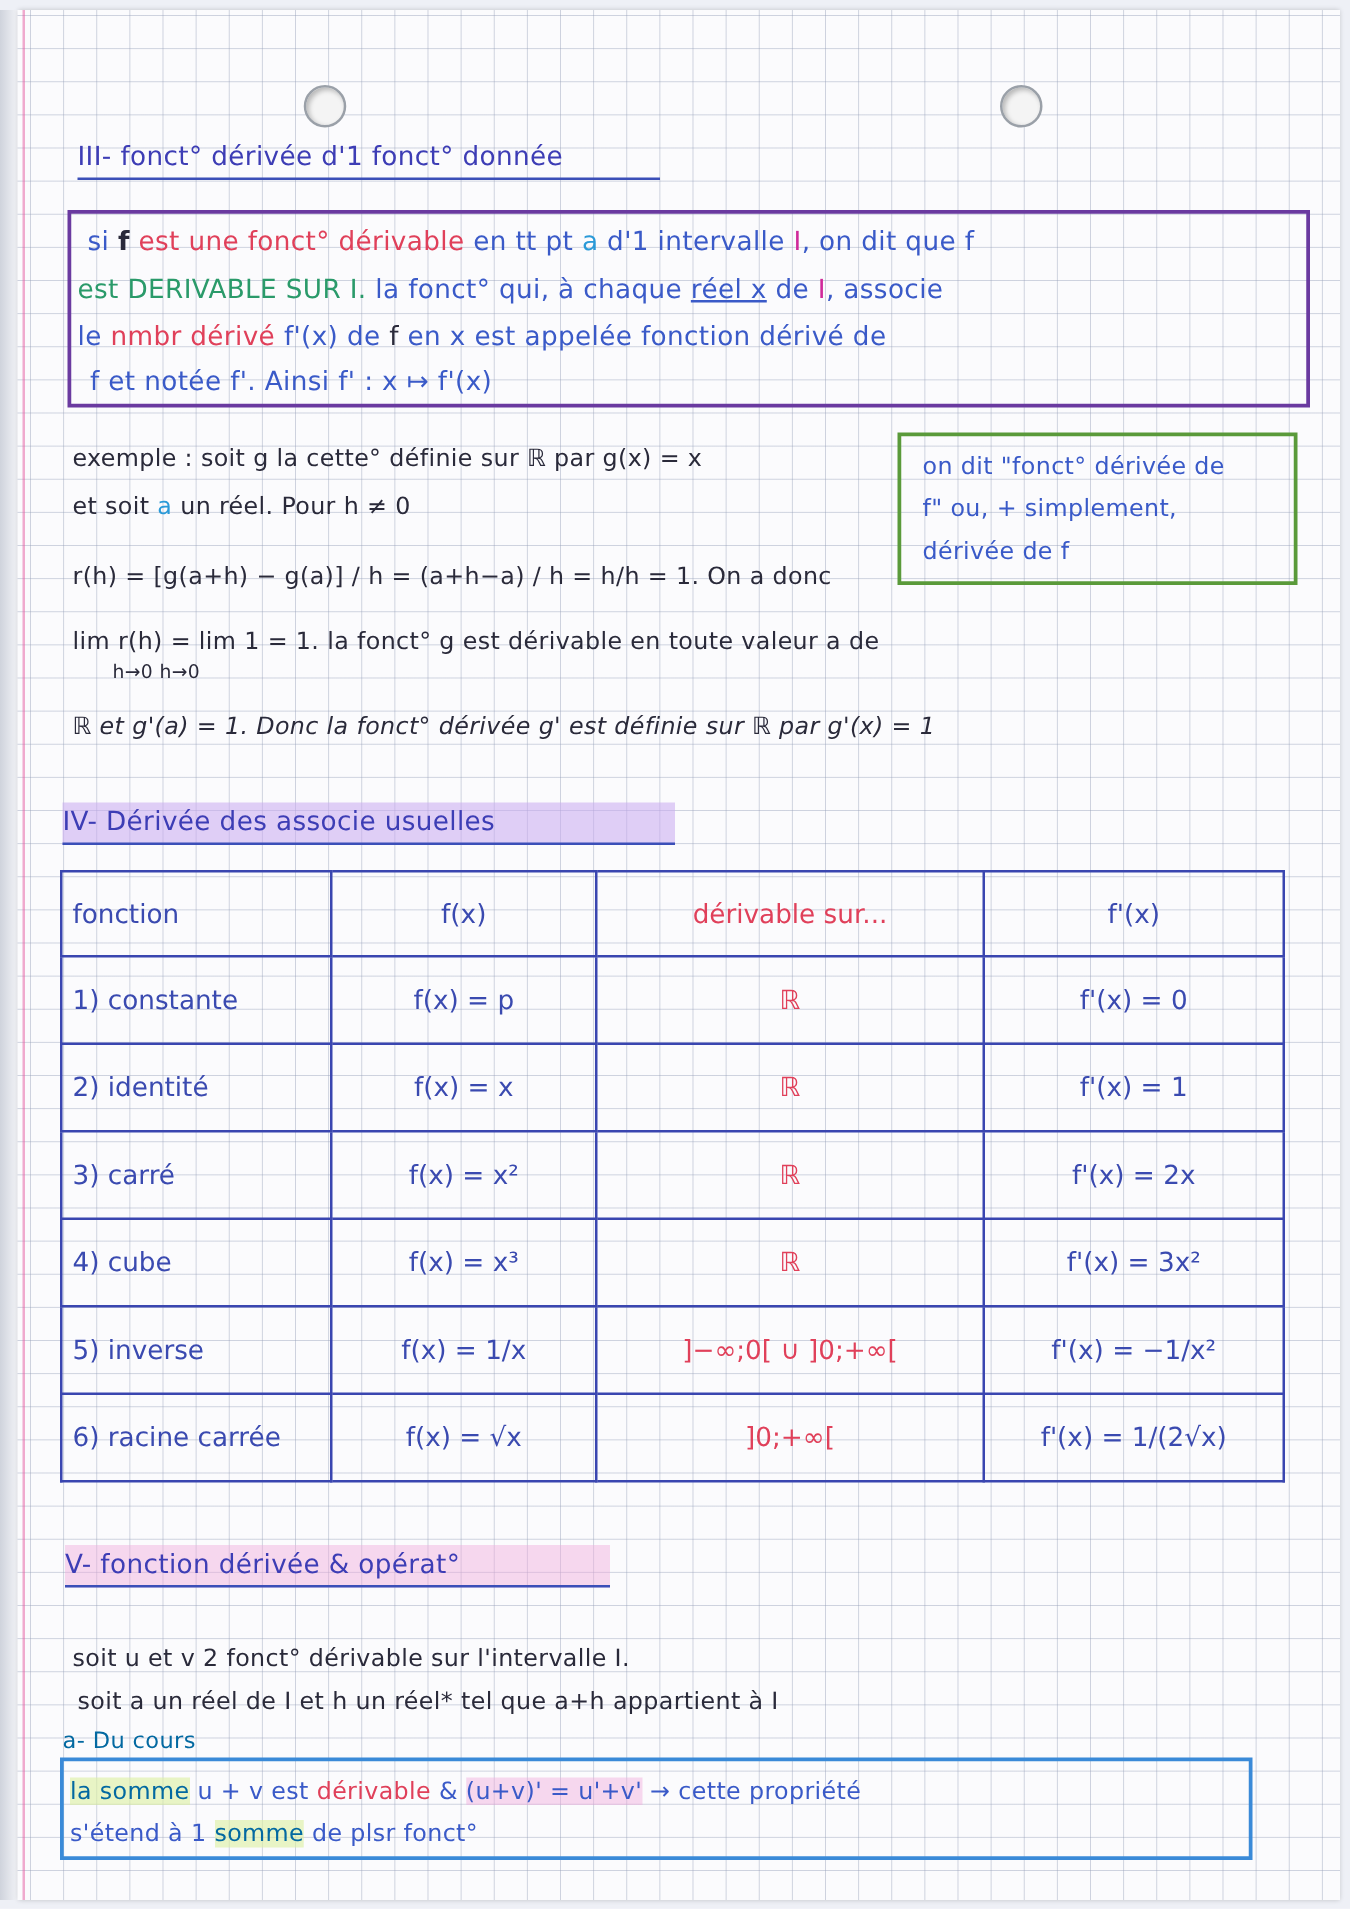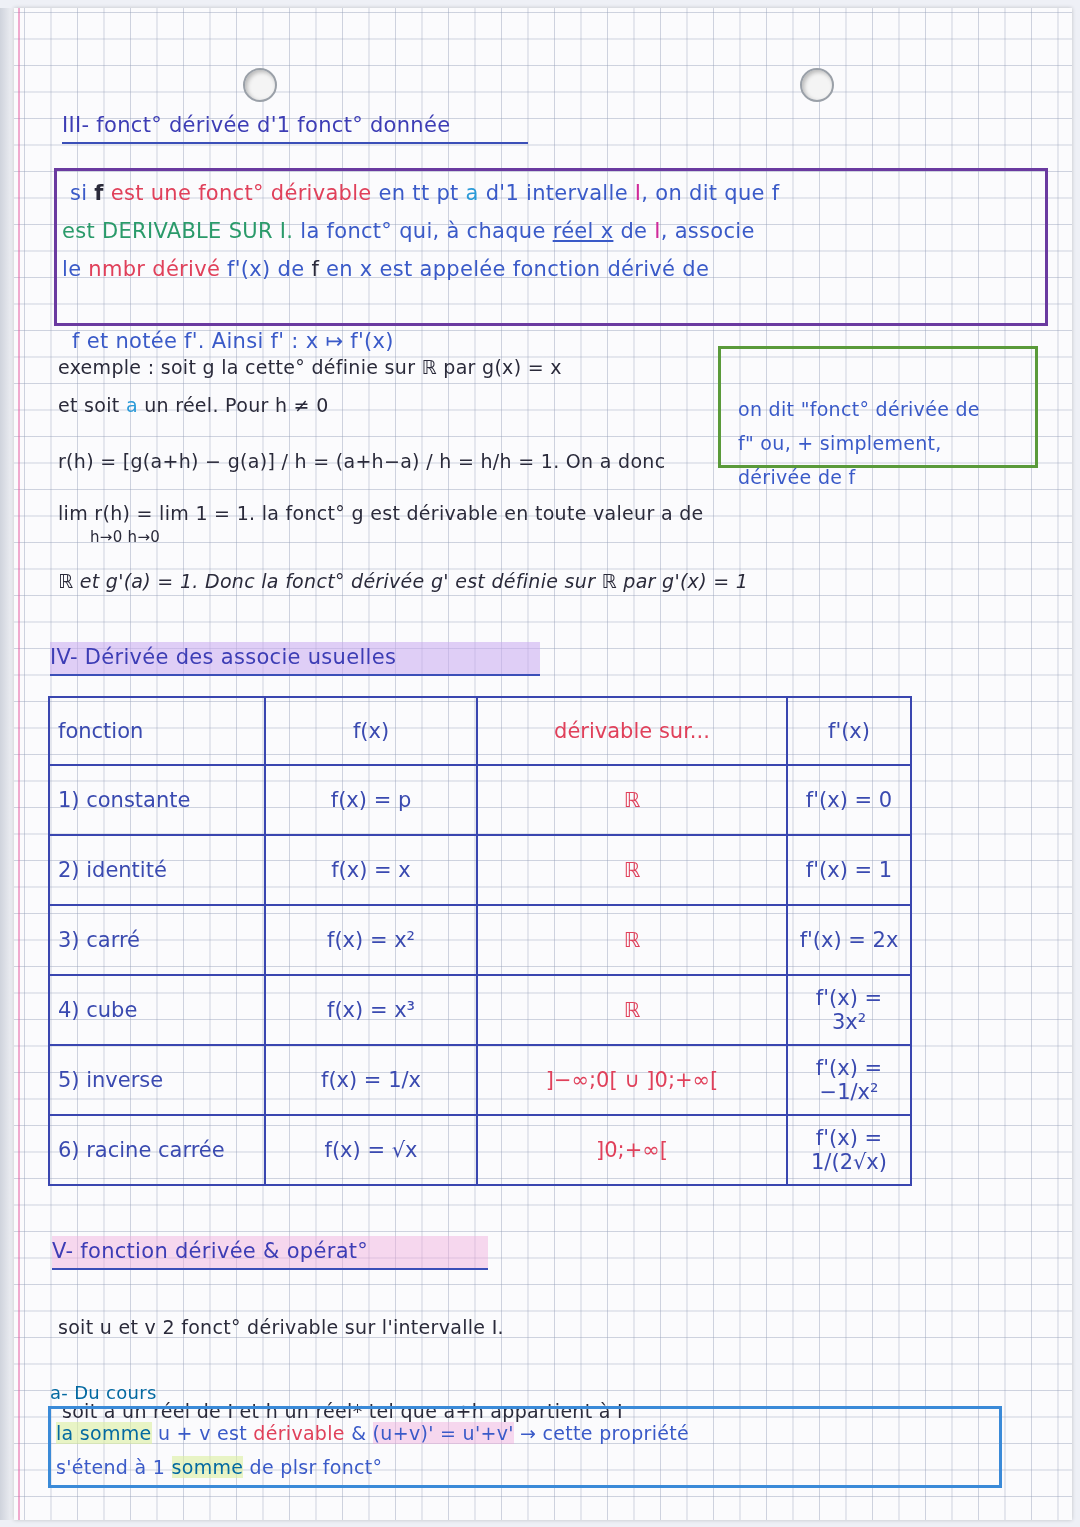--- a/index.html
+++ b/index.html
@@ -17,30 +17,30 @@
   .margin-line{position:absolute;left:18px;top:8px;width:2px;height:1512px;background:rgba(230,90,160,0.5);}
   .hole{position:absolute;width:30px;height:30px;border-radius:50%;border:2px solid #9aa0a8;background:#f4f4f4;box-shadow:inset 2px 2px 4px rgba(0,0,0,0.25);}
   .hw{position:absolute;font-family:"DejaVu Sans",sans-serif;font-size:21px;line-height:30px;color:#4a3aa8;white-space:nowrap;letter-spacing:0.3px;}
   .title{color:#3d3db5;}
   .title.u{border-bottom:2px solid #3b4fb8;padding-bottom:2px;}
   .hl-purple{background:rgba(200,170,240,0.55);}
   .hl-pink{background:rgba(240,170,220,0.45);}
   .hl-green{background:rgba(220,240,160,0.6);}
   .red{color:#e0405a;}
   .green{color:#2a9a6a;}
-  .blue{color:#3a5ac8;margin-top:36px;}
+  .blue{color:#3a5ac8;}
   .black{color:#2a2a3a;}
   .cyan{color:#2a9ad8;}
   .magenta{color:#d02a9a;}
   .olive{color:#0369a1;}
   .box{position:absolute;}
   .def-box{left:54px;top:168px;width:988px;height:152px;border:3px solid #6a3aa0;}
   .note-box{left:718px;top:346px;width:314px;height:116px;border:3px solid #5a9a3a;}
   .prop-box{left:48px;top:1406px;width:948px;height:76px;border:3px solid #3a8ad8;border-bottom-width:3px;}
-  table.deriv{position:absolute;left:48px;top:696px;width:864px;border-collapse:collapse;}
+  table.deriv{position:absolute;left:48px;top:696px;width:980px;border-collapse:collapse;}
   table.deriv td{border:2.5px solid #3a46b0;height:68px;font-size:21px;color:#3a4ab0;padding:0 8px;}
   table.deriv tr.head td{height:66px;}
   .c1{width:198px;}
   .c2{width:194px;text-align:center;}
   .c3{width:292px;text-align:center;color:#e0405a !important;}
   .c4{text-align:center;}
 </style>
 </head>
 <body>
 
@@ -122,21 +122,21 @@
     <td class="c1">6) racine carrée</td>
     <td class="c2">f(x) = √x</td>
     <td class="c3">]0;+∞[</td>
     <td class="c4">f'(x) = 1/(2√x)</td>
   </tr>
 </tbody>
   </table>
 
 <div class="hw title u hl-pink" style="left:52px;top:1236px;width:436px;">V- fonction dérivée &amp; opérat°</div>
 <div class="hw black" style="left:58px;top:1312px;font-size:19px;">soit u et v 2 fonct° dérivable sur l'intervalle I.</div>
-<div class="hw black" style="left:62px;top:1396px;font-size:19px;">soit a un réel de I et h un réel* tel que a+h appartient à I</div>
+<div class="hw black" style="left:62px;top:1346px;font-size:19px;">soit a un réel de I et h un réel* tel que a+h appartient à I</div>
 <div class="hw olive" style="left:50px;top:1378px;font-size:18px;">a- Du cours</div>
 
 <div class="box prop-box"></div>
 <div class="hw" style="left:56px;top:1418px;font-size:19px;">
   <span class="olive hl-green">la somme</span><span class="blue"> u + v est </span><span class="red">dérivable</span><span class="blue"> &amp; </span><span class="blue hl-pink">(u+v)' = u'+v'</span><span class="blue"> → cette propriété</span>
 </div>
 <div class="hw" style="left:56px;top:1452px;font-size:19px;">
   <span class="blue">s'étend à 1 </span><span class="olive hl-green">somme</span><span class="blue"> de plsr fonct°</span>
 </div>
 

